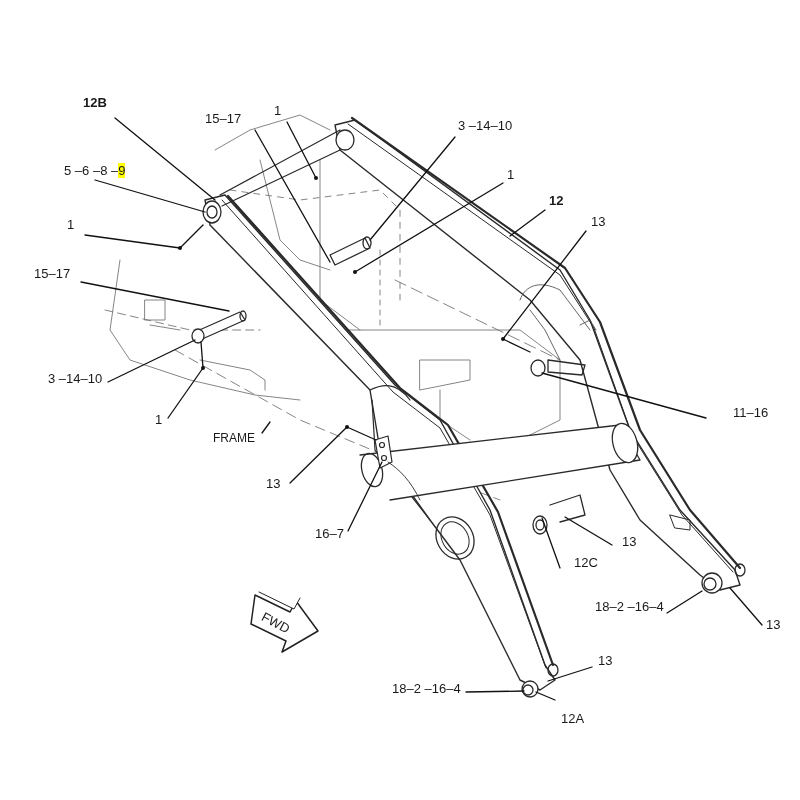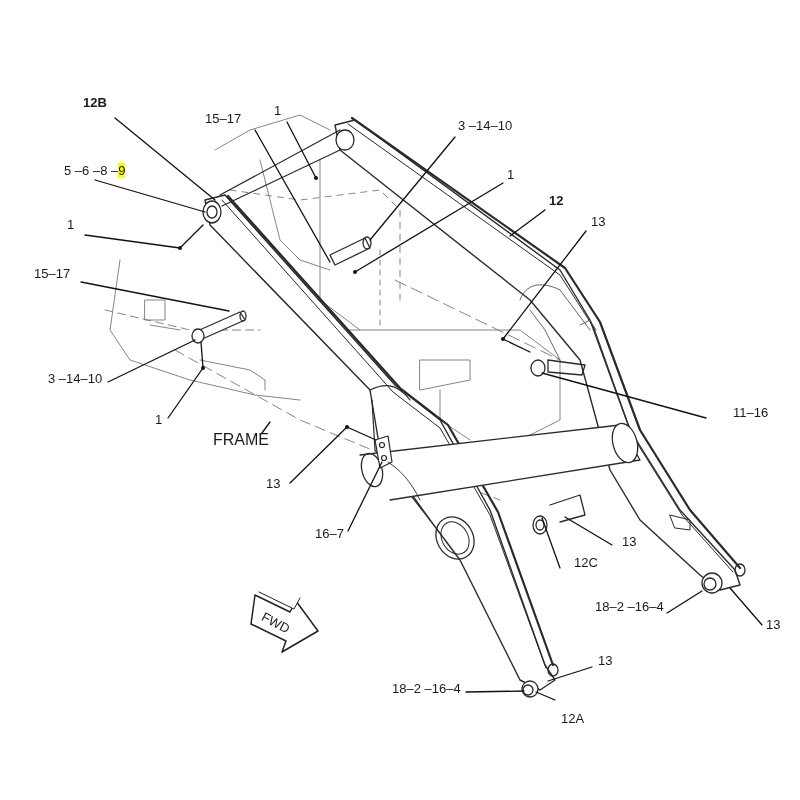--- a/index.html
+++ b/index.html
@@ -1,20 +1,20 @@
 <!DOCTYPE html>
 <html><head>
   <meta charset="utf-8">
   <style>
     html, body { margin: 0; padding: 0; background: #ffffff; }
     body { width: 800px; height: 800px; position: relative; overflow: hidden; font-family: "Liberation Sans", sans-serif; }
     #diagram { position: absolute; left: 0; top: 0; width: 800px; height: 800px; }
     .callout { position: absolute; font-size: 13px; color: #1a1a1a; white-space: nowrap; line-height: 14px; }
     .callout .hl { background: #ffff00; }
-    .frame-label { position: absolute; font-size: 16px; color: #1a1a1a; }
+    .frame-label { position: absolute; font-size: 12px; color: #1a1a1a; }
   </style>
 </head>
 <body>
 
 <svg id="diagram" viewBox="0 0 800 800" xmlns="http://www.w3.org/2000/svg">
   <g fill="none" stroke="#2a2a2a" stroke-linecap="round" stroke-linejoin="round">
 
     <g stroke="#777" stroke-width="0.9">
       <path d="M120 260 L110 330 L130 360 L190 380 L255 395 L300 400"></path>
       <path d="M105 310 L190 330 L260 330" stroke-dasharray="8 5"></path>

